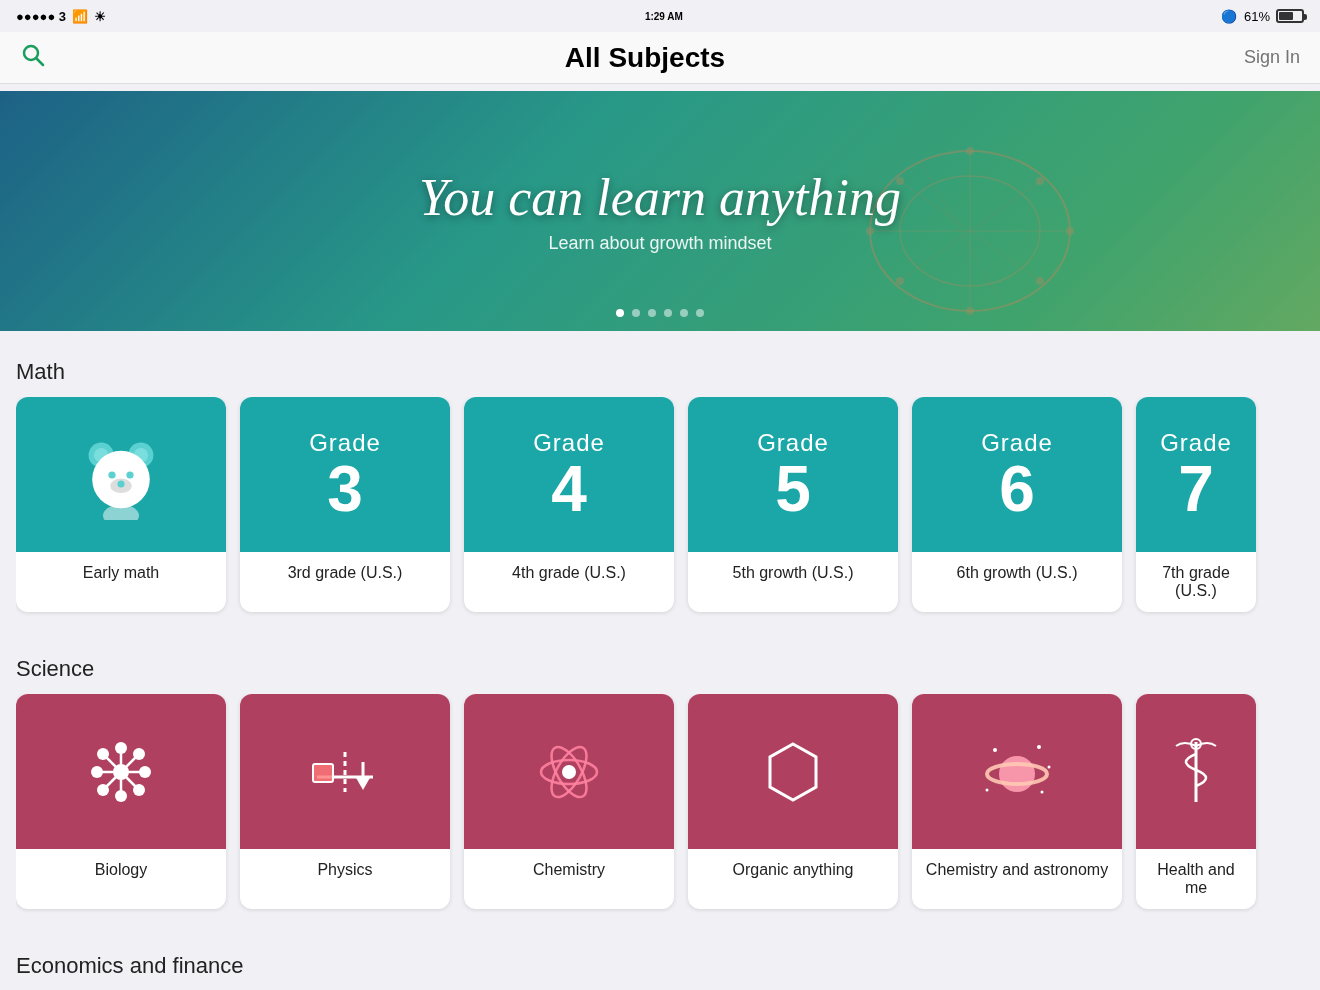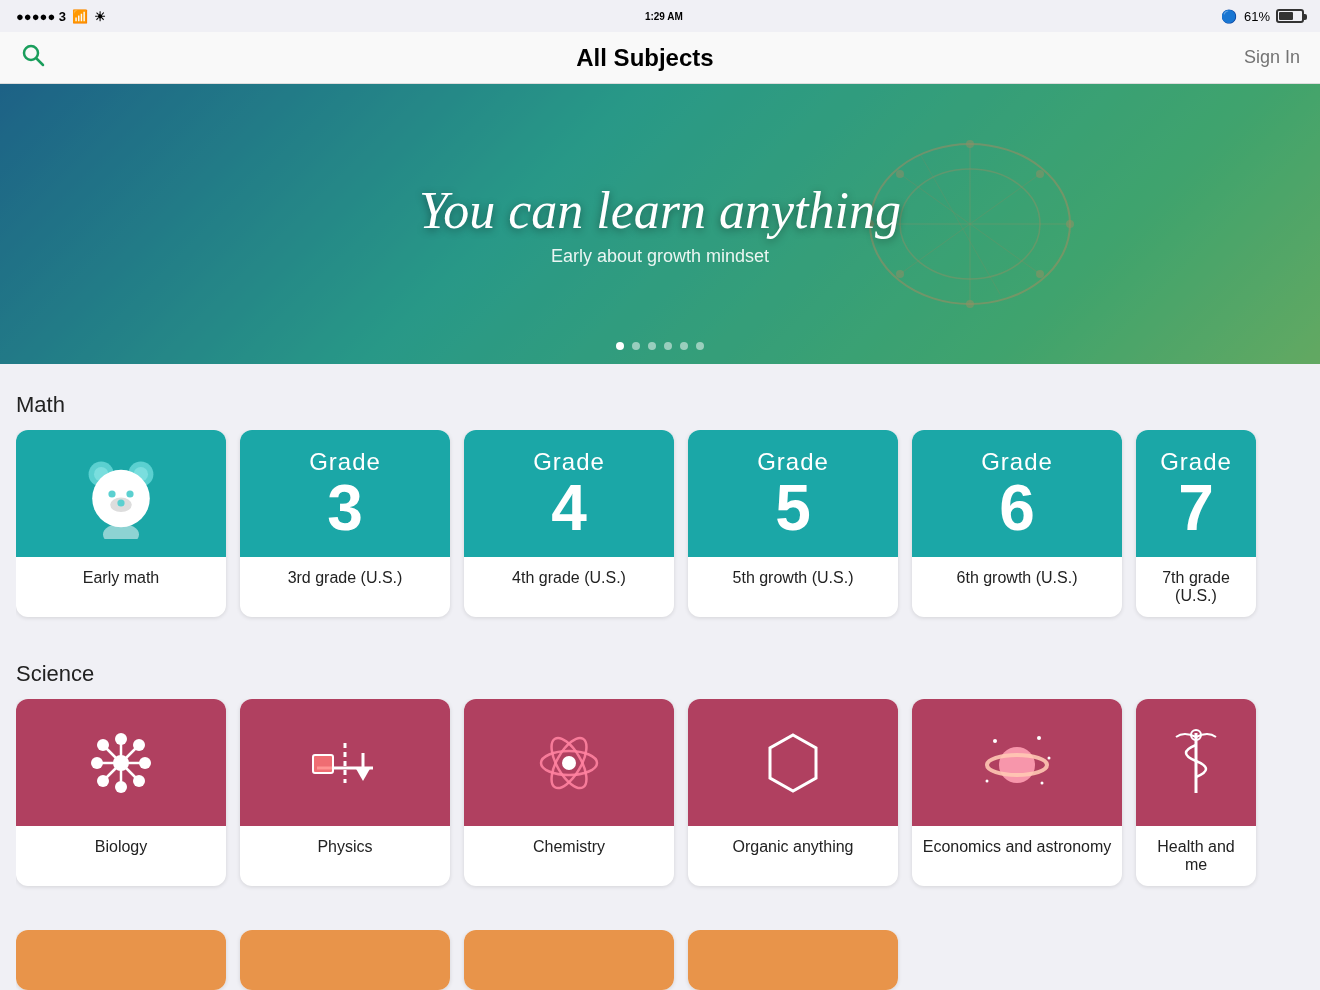--- a/index.html
+++ b/index.html
@@ -50,47 +50,48 @@
     .nav-bar {
       background: rgba(249,249,249,0.95);
       border-bottom: 1px solid #ddd;
       display: flex;
       align-items: center;
       justify-content: space-between;
       padding: 10px 20px;
       height: 52px;
     }
     .nav-title {
-      font-size: 24px;
+      font-size: 28px;
       font-weight: 600;
       color: #000;
     }
     .nav-search {
       color: #1a9e5c;
       font-size: 24px;
       cursor: pointer;
     }
     .nav-signin {
       color: #737373;
       font-size: 18px;
       font-weight: 500;
       cursor: pointer;
     }
 
     
     .hero-banner {
       width: 100%;
-      height: 280px;
+      height: 240px;
       background: linear-gradient(135deg, #2a6a9e 0%, #3ab8a0 40%, #5cc87a 80%, #8ecf6a 100%);
       display: flex;
       flex-direction: column;
       align-items: center;
       justify-content: center;
       position: relative;
       overflow: hidden;
+      margin-top: 7px;
     }
     .hero-overlay {
       position: absolute;
       inset: 0;
       background: rgba(0,80,80,0.3);
     }
     .hero-title {
       font-size: 52px;
       color: white;
       font-weight: 300;
@@ -154,21 +155,21 @@
     
     .subject-card {
       flex: 0 0 210px;
       border-radius: 12px;
       background: white;
       overflow: hidden;
       box-shadow: 0 1px 4px rgba(0,0,0,0.12);
       cursor: pointer;
     }
     .card-icon-area {
-      height: 127px;
+      height: 155px;
       display: flex;
       align-items: center;
       justify-content: center;
       font-size: 70px;
       position: relative;
     }
     .card-icon-area.teal { background: #1ba7a7; }
     .card-icon-area.red { background: #b04060; }
     .card-icon-area.orange { background: #e8944a; }
 
@@ -258,21 +259,21 @@
     <circle cx="80" cy="60" r="4" fill="rgba(255,120,80,0.6)"></circle>
     <circle cx="220" cy="60" r="4" fill="rgba(255,120,80,0.6)"></circle>
     <circle cx="150" cy="30" r="4" fill="rgba(255,120,80,0.6)"></circle>
     <circle cx="80" cy="160" r="4" fill="rgba(255,120,80,0.6)"></circle>
     <circle cx="220" cy="160" r="4" fill="rgba(255,120,80,0.6)"></circle>
     <circle cx="150" cy="190" r="4" fill="rgba(255,120,80,0.6)"></circle>
     <circle cx="50" cy="110" r="4" fill="rgba(255,120,80,0.6)"></circle>
     <circle cx="250" cy="110" r="4" fill="rgba(255,120,80,0.6)"></circle>
   </svg>
   <div class="hero-title">You can learn anything</div>
-  <div class="hero-subtitle">Early about growth mindset</div>
+  <div class="hero-subtitle">Learn about growth mindset</div>
   <div class="hero-dots">
     <div class="hero-dot active"></div>
     <div class="hero-dot"></div>
     <div class="hero-dot"></div>
     <div class="hero-dot"></div>
     <div class="hero-dot"></div>
     <div class="hero-dot"></div>
   </div>
 </div>
 
@@ -434,21 +435,21 @@
 
           <ellipse cx="40" cy="42" rx="30" ry="10" fill="none" stroke="rgba(255,200,180,0.9)" stroke-width="4"></ellipse>
 
           <circle cx="18" cy="18" r="2" fill="white"></circle>
           <circle cx="62" cy="15" r="2" fill="white"></circle>
           <circle cx="65" cy="60" r="1.5" fill="white"></circle>
           <circle cx="10" cy="58" r="1.5" fill="white"></circle>
           <circle cx="72" cy="35" r="1.5" fill="white"></circle>
         </svg>
       </div>
-      <div class="card-label">Economics and astronomy</div>
+      <div class="card-label">Chemistry and astronomy</div>
     </div>
 
     <div class="subject-card partial">
       <div class="card-icon-area red">
         <svg class="icon-svg" viewBox="0 0 80 80">
 
           <line x1="40" y1="10" x2="40" y2="70" stroke="white" stroke-width="3"></line>
 
           <path d="M40 22 Q20 30 40 38 Q60 46 40 54" fill="none" stroke="white" stroke-width="2.5"></path>
 
@@ -458,20 +459,21 @@
           <circle cx="40" cy="12" r="5" fill="none" stroke="white" stroke-width="2"></circle>
         </svg>
       </div>
       <div class="card-label">Health and me</div>
     </div>
 
   </div>
 </div>
 
 <div class="section">
+  <div class="section-title">Economics and finance</div>
   <div class="scroll-row">
     <div class="subject-card">
       <div class="card-icon-area orange" style="height: 60px;">
         
       </div>
     </div>
     <div class="subject-card">
       <div class="card-icon-area orange" style="height: 60px;">
         
       </div>

